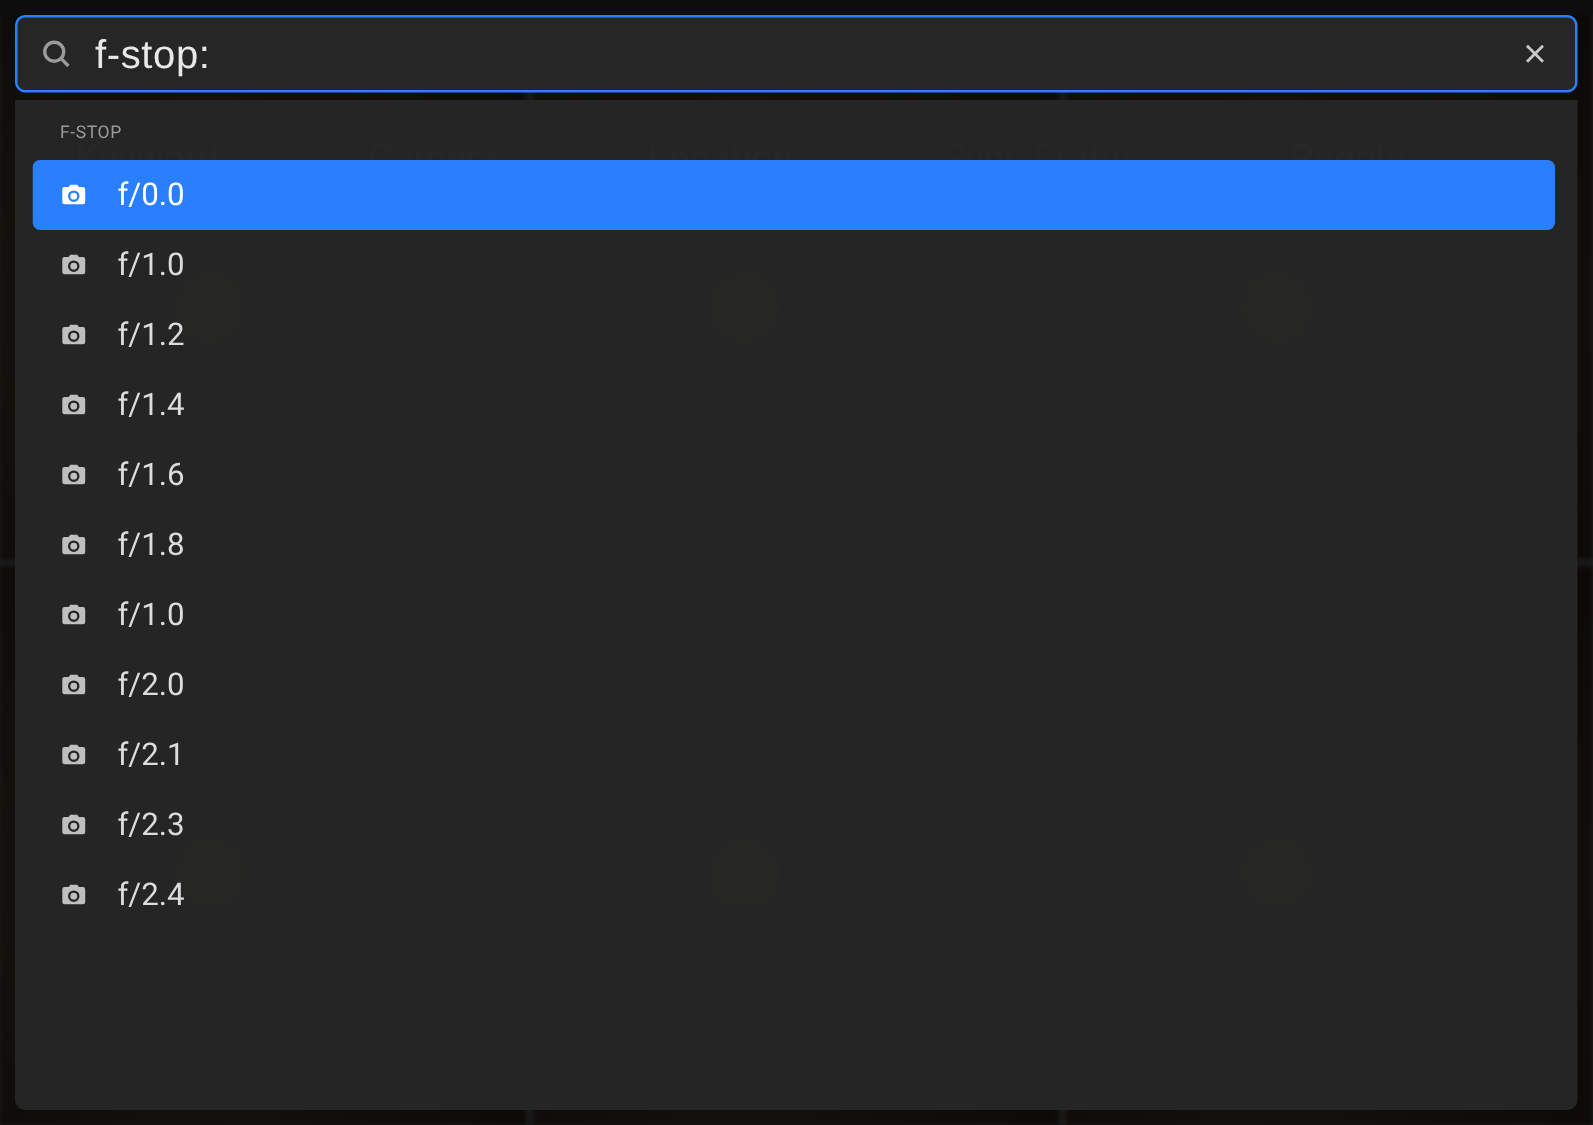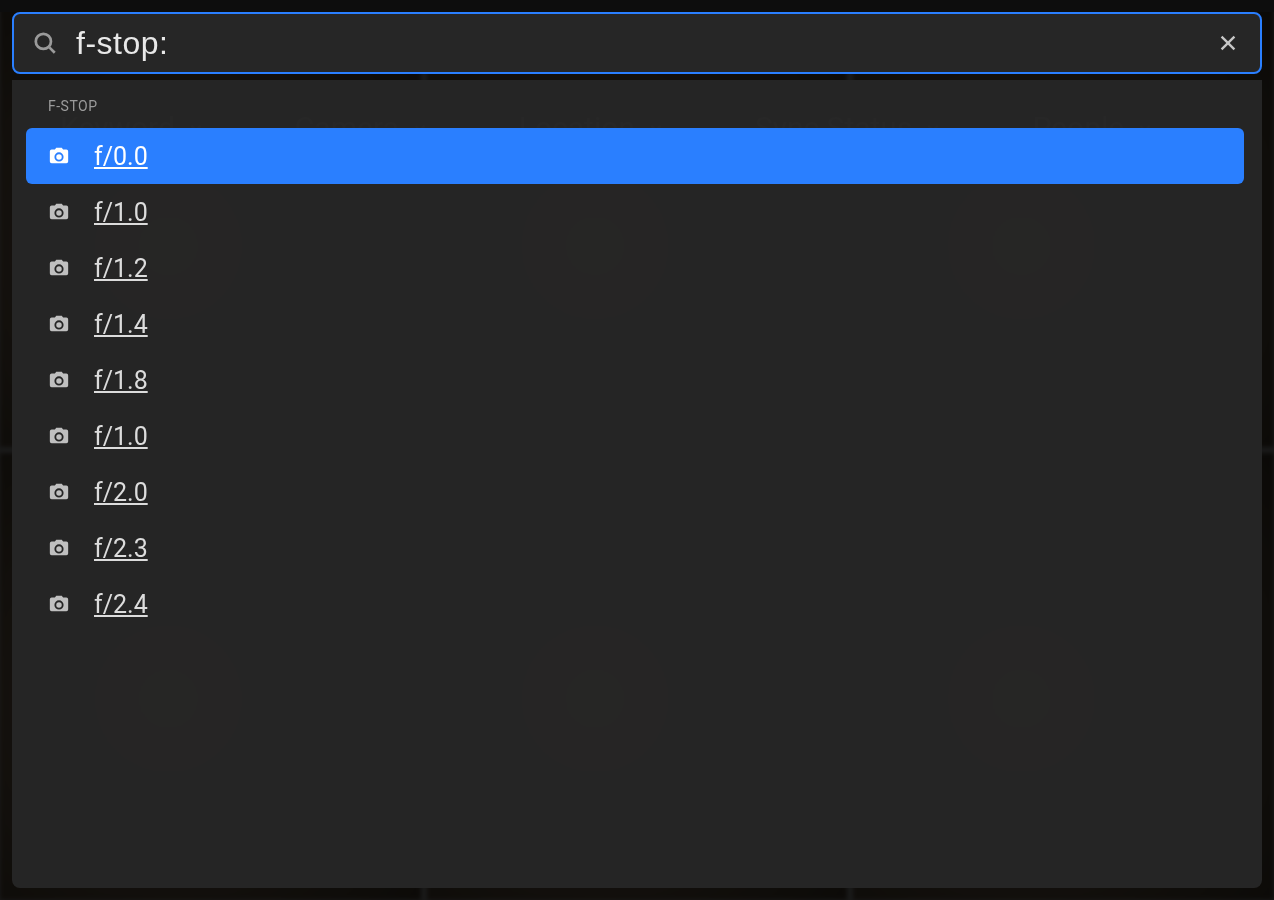--- a/index.html
+++ b/index.html
@@ -126,21 +126,20 @@
   .option {
     display: flex;
     align-items: center;
     height: 56px;
     padding: 0 22px;
     color: #dcdcdc;
     font-size: 25px;
     border-radius: 6px;
     cursor: pointer;
     gap: 24px;
-    text-decoration: underline;
   }
   .option.selected {
     background: #2a7fff;
     color: #ffffff;
   }
   .option .cam-icon {
     width: 22px; height: 22px;
     color: #bfbfbf;
     flex: 0 0 auto;
   }
@@ -256,37 +255,53 @@
           </svg>
         </span>
         <span>f/1.4</span>
       </div>
       <div class="option">
         <span class="cam-icon">
           <svg viewBox="0 0 24 24" fill="currentColor">
             <path d="M9 3l-1.5 2H4a2 2 0 0 0-2 2v11a2 2 0 0 0 2 2h16a2 2 0 0 0 2-2V7a2 2 0 0 0-2-2h-3.5L15 3H9zm3 5a5 5 0 1 1 0 10 5 5 0 0 1 0-10zm0 2a3 3 0 1 0 0 6 3 3 0 0 0 0-6z"></path>
           </svg>
         </span>
+        <span>f/1.6</span>
+      </div>
+      <div class="option">
+        <span class="cam-icon">
+          <svg viewBox="0 0 24 24" fill="currentColor">
+            <path d="M9 3l-1.5 2H4a2 2 0 0 0-2 2v11a2 2 0 0 0 2 2h16a2 2 0 0 0 2-2V7a2 2 0 0 0-2-2h-3.5L15 3H9zm3 5a5 5 0 1 1 0 10 5 5 0 0 1 0-10zm0 2a3 3 0 1 0 0 6 3 3 0 0 0 0-6z"></path>
+          </svg>
+        </span>
         <span>f/1.8</span>
       </div>
       <div class="option">
         <span class="cam-icon">
           <svg viewBox="0 0 24 24" fill="currentColor">
             <path d="M9 3l-1.5 2H4a2 2 0 0 0-2 2v11a2 2 0 0 0 2 2h16a2 2 0 0 0 2-2V7a2 2 0 0 0-2-2h-3.5L15 3H9zm3 5a5 5 0 1 1 0 10 5 5 0 0 1 0-10zm0 2a3 3 0 1 0 0 6 3 3 0 0 0 0-6z"></path>
           </svg>
         </span>
         <span>f/1.0</span>
       </div>
       <div class="option">
         <span class="cam-icon">
           <svg viewBox="0 0 24 24" fill="currentColor">
             <path d="M9 3l-1.5 2H4a2 2 0 0 0-2 2v11a2 2 0 0 0 2 2h16a2 2 0 0 0 2-2V7a2 2 0 0 0-2-2h-3.5L15 3H9zm3 5a5 5 0 1 1 0 10 5 5 0 0 1 0-10zm0 2a3 3 0 1 0 0 6 3 3 0 0 0 0-6z"></path>
           </svg>
         </span>
         <span>f/2.0</span>
+      </div>
+      <div class="option">
+        <span class="cam-icon">
+          <svg viewBox="0 0 24 24" fill="currentColor">
+            <path d="M9 3l-1.5 2H4a2 2 0 0 0-2 2v11a2 2 0 0 0 2 2h16a2 2 0 0 0 2-2V7a2 2 0 0 0-2-2h-3.5L15 3H9zm3 5a5 5 0 1 1 0 10 5 5 0 0 1 0-10zm0 2a3 3 0 1 0 0 6 3 3 0 0 0 0-6z"></path>
+          </svg>
+        </span>
+        <span>f/2.1</span>
       </div>
       <div class="option">
         <span class="cam-icon">
           <svg viewBox="0 0 24 24" fill="currentColor">
             <path d="M9 3l-1.5 2H4a2 2 0 0 0-2 2v11a2 2 0 0 0 2 2h16a2 2 0 0 0 2-2V7a2 2 0 0 0-2-2h-3.5L15 3H9zm3 5a5 5 0 1 1 0 10 5 5 0 0 1 0-10zm0 2a3 3 0 1 0 0 6 3 3 0 0 0 0-6z"></path>
           </svg>
         </span>
         <span>f/2.3</span>
       </div>
       <div class="option">

